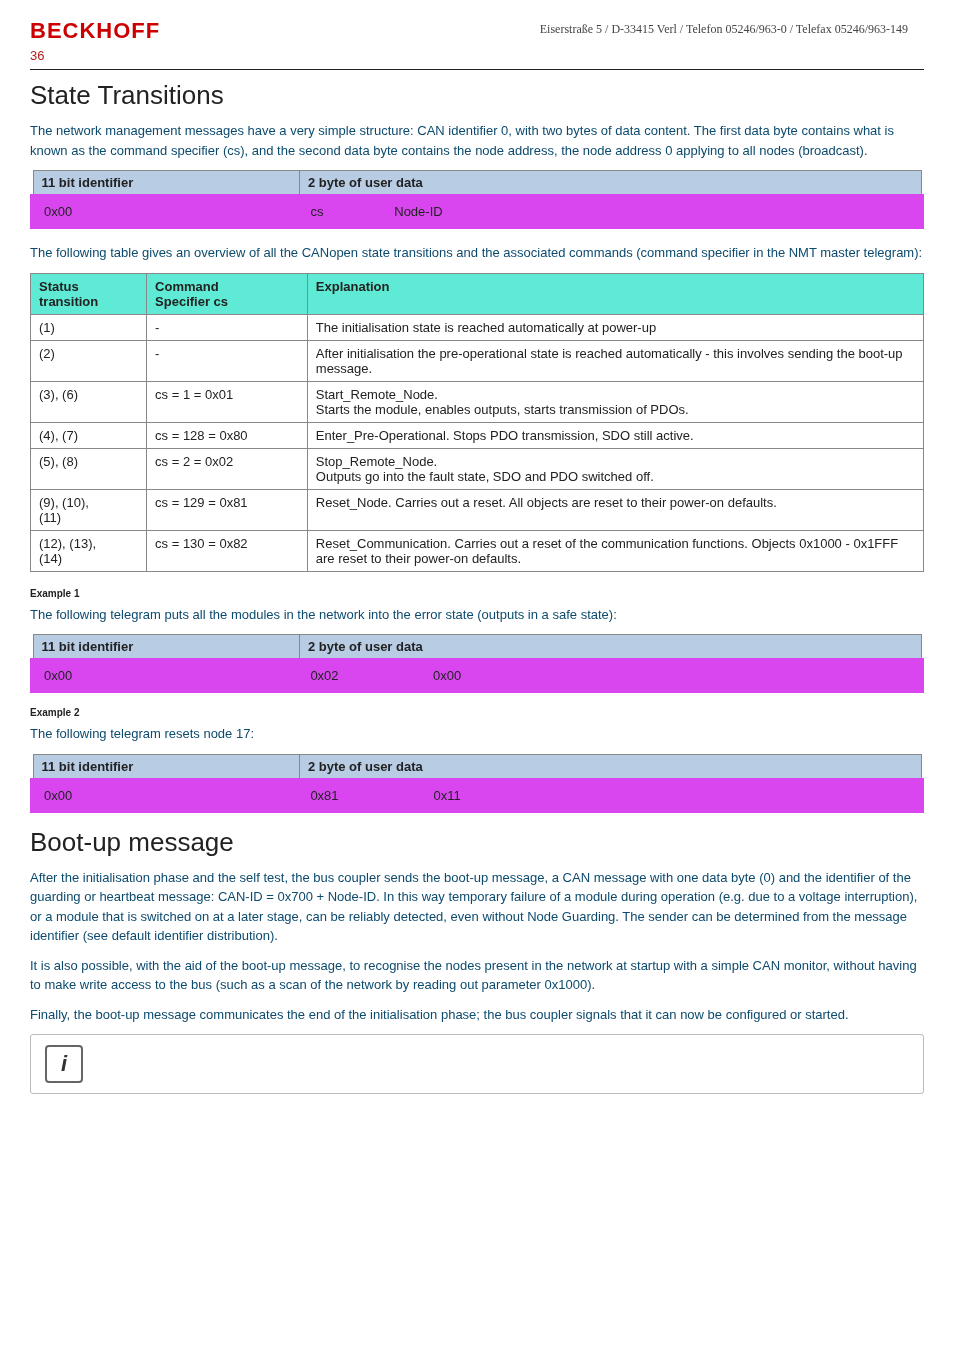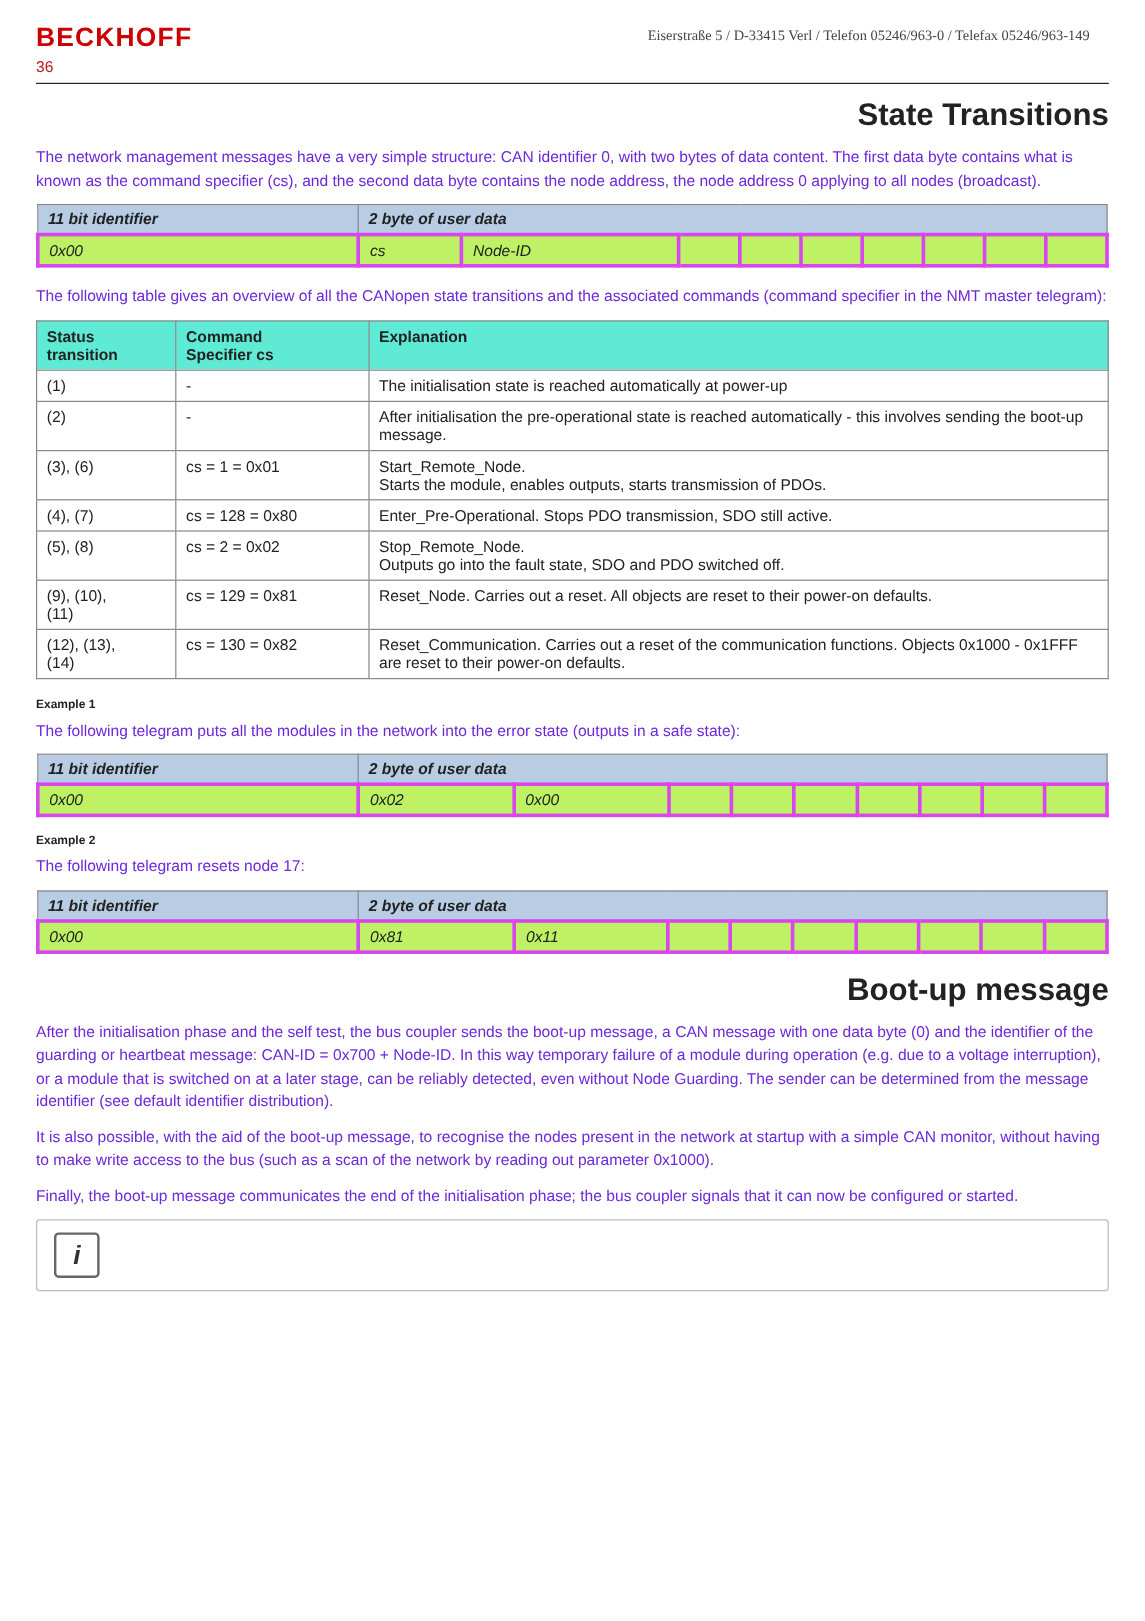--- a/index.html
+++ b/index.html
@@ -40,56 +40,54 @@
     hr.top-rule {
       border: none;
       border-top: 1.5px solid #222;
       margin: 6px 30px 10px 30px;
     }
     .content {
       padding: 0 30px 30px 30px;
     }
     h1.section-title {
       font-size: 26px;
-      font-weight: bold;
+      font-weight: normal;
       color: #222;
       margin-bottom: 10px;
-      text-align: right;
     }
     h3.example-title {
       font-size: 10px;
       font-weight: bold;
       color: #222;
       margin-bottom: 6px;
     }
     p.body-text {
       font-size: 13px;
       line-height: 1.5;
       margin-bottom: 10px;
-      color: #6d28d9;
+      color: #0c4a6e;
     }
     
     .data-table {
       border-collapse: collapse;
       width: 100%;
       margin-bottom: 14px;
       font-size: 13px;
-      font-style: italic;
     }
     .data-table th {
       background: #b8cce4;
       border: 1px solid #888;
       padding: 4px 8px;
       font-weight: bold;
       text-align: left;
     }
     .data-table td {
-      border: 3px solid #d946ef;
+      border: 6px solid #d946ef;
       padding: 4px 8px;
-      background: #bef264;
+      background: #d946ef;
     }
     .data-table .col-id { width: 30%; }
     
     .state-table {
       border-collapse: collapse;
       width: 100%;
       margin-bottom: 16px;
       font-size: 13px;
     }
     .state-table th {

